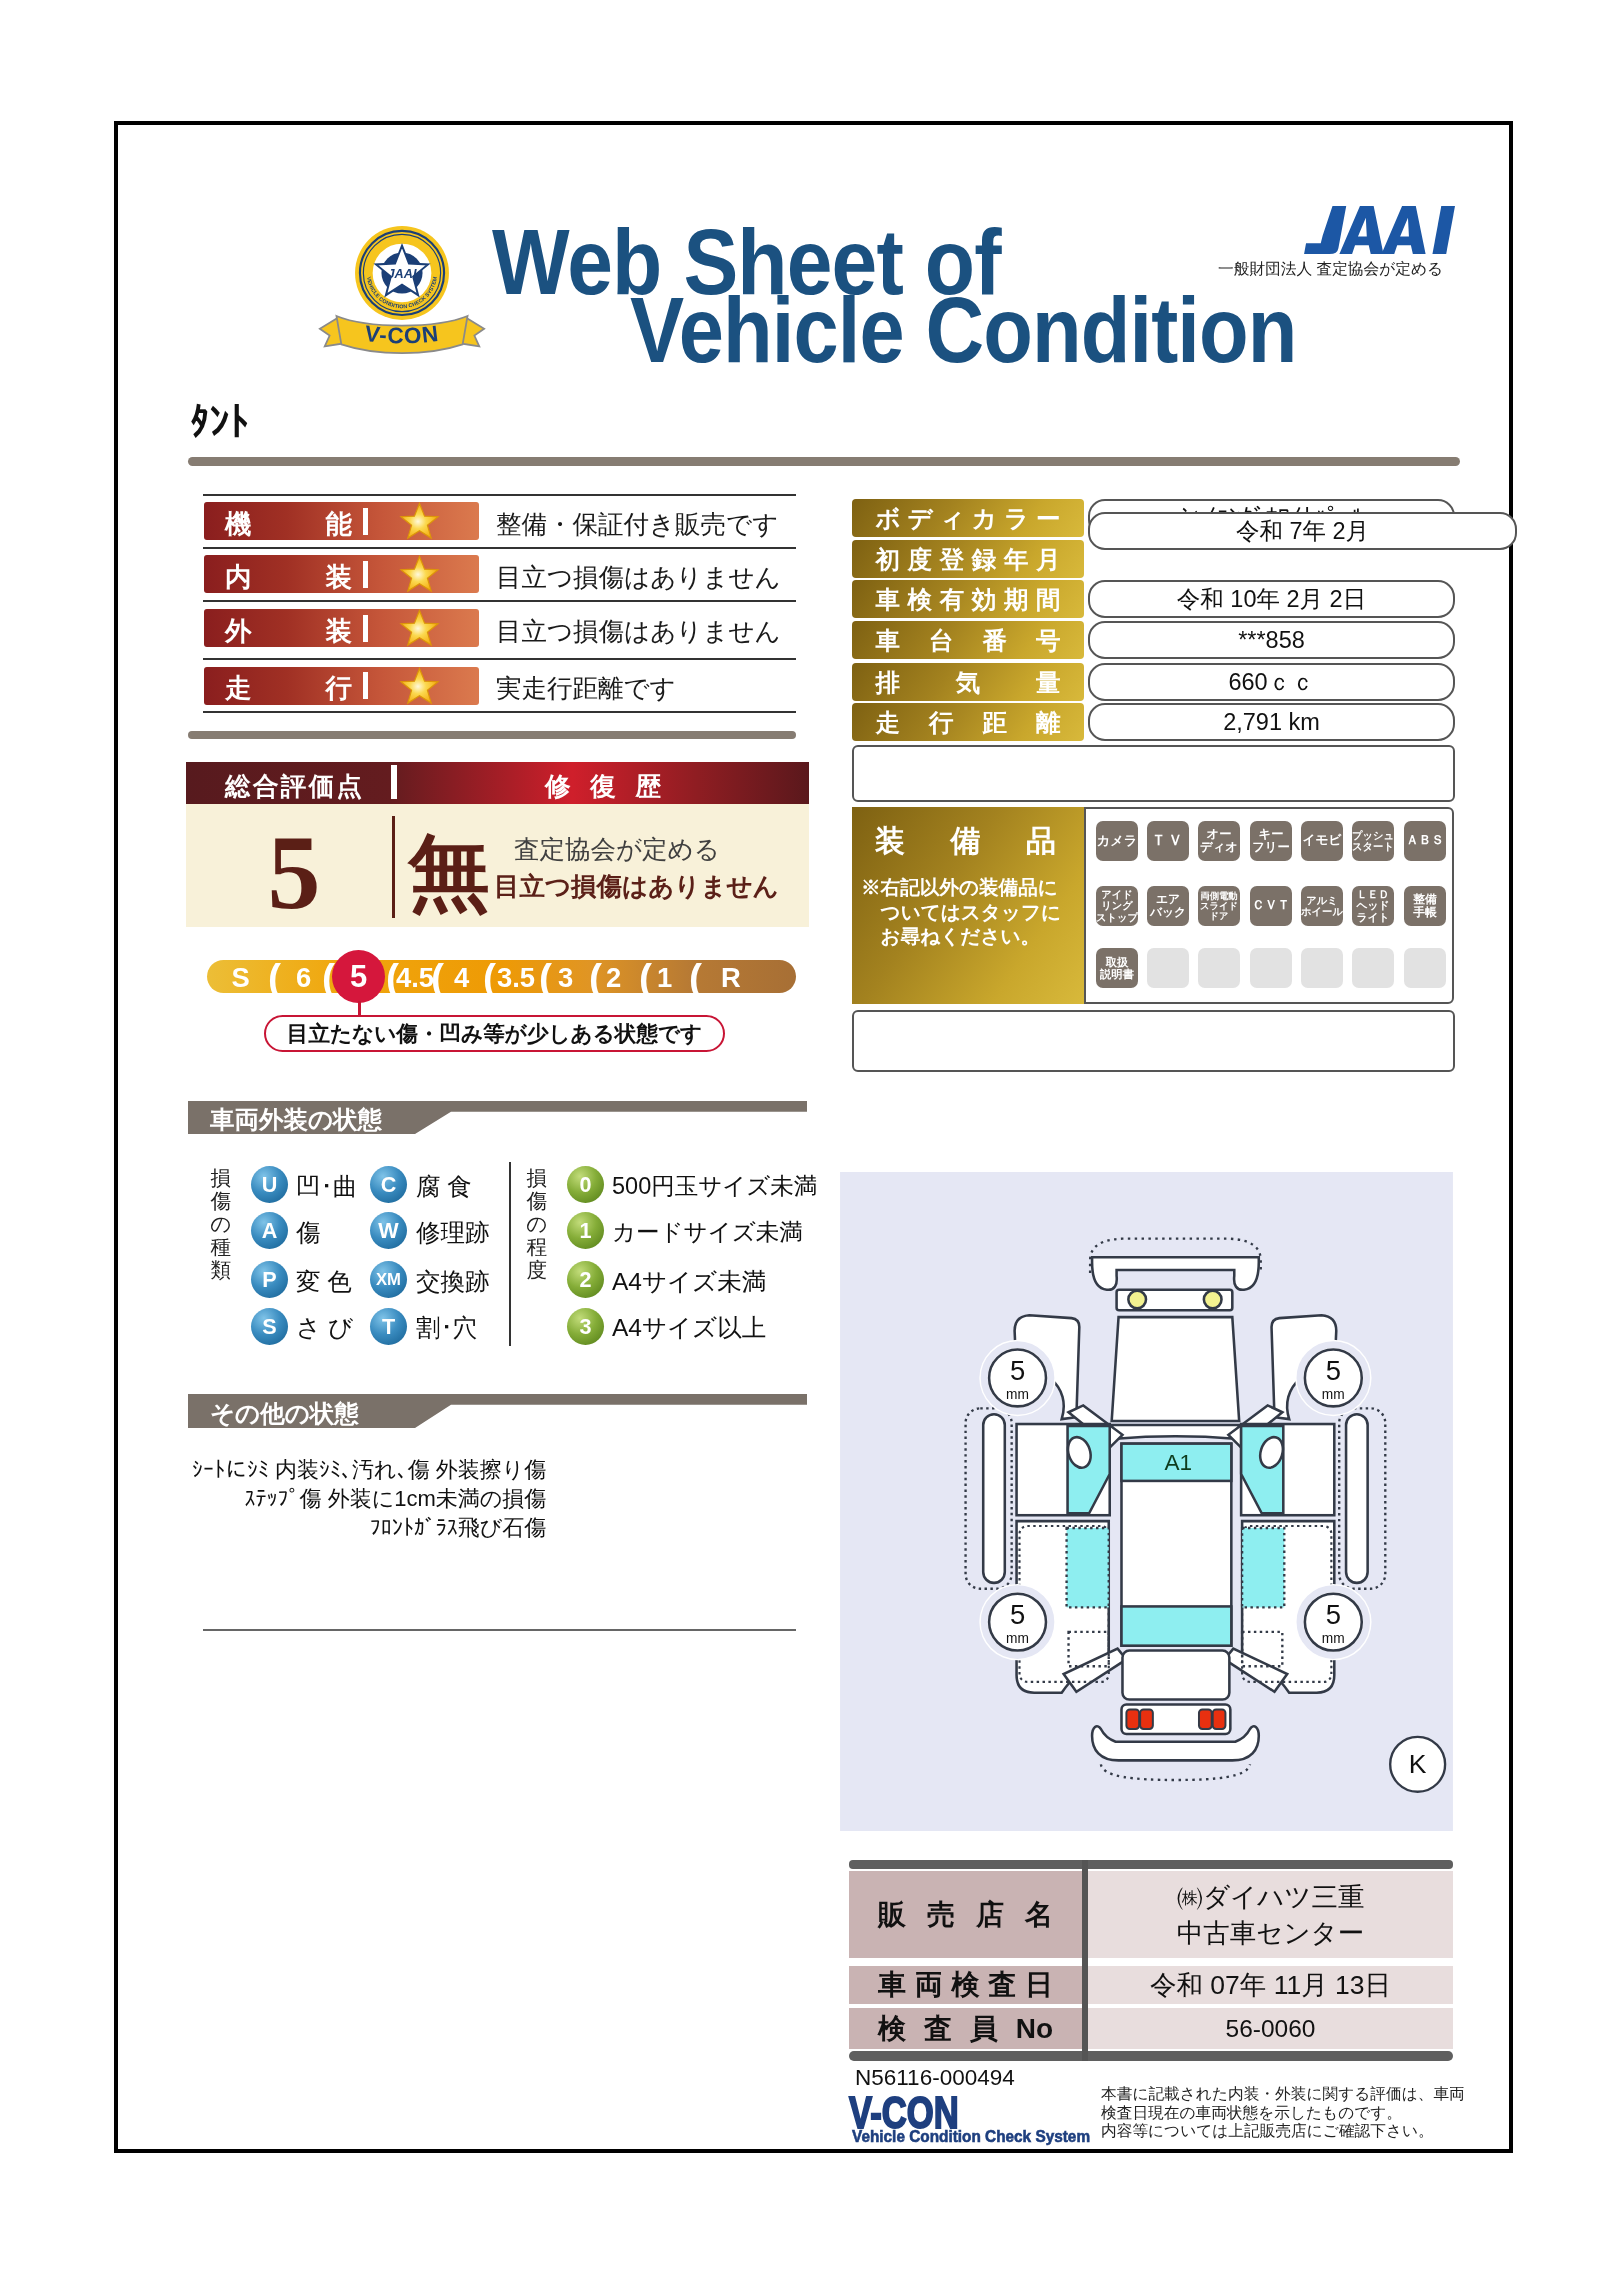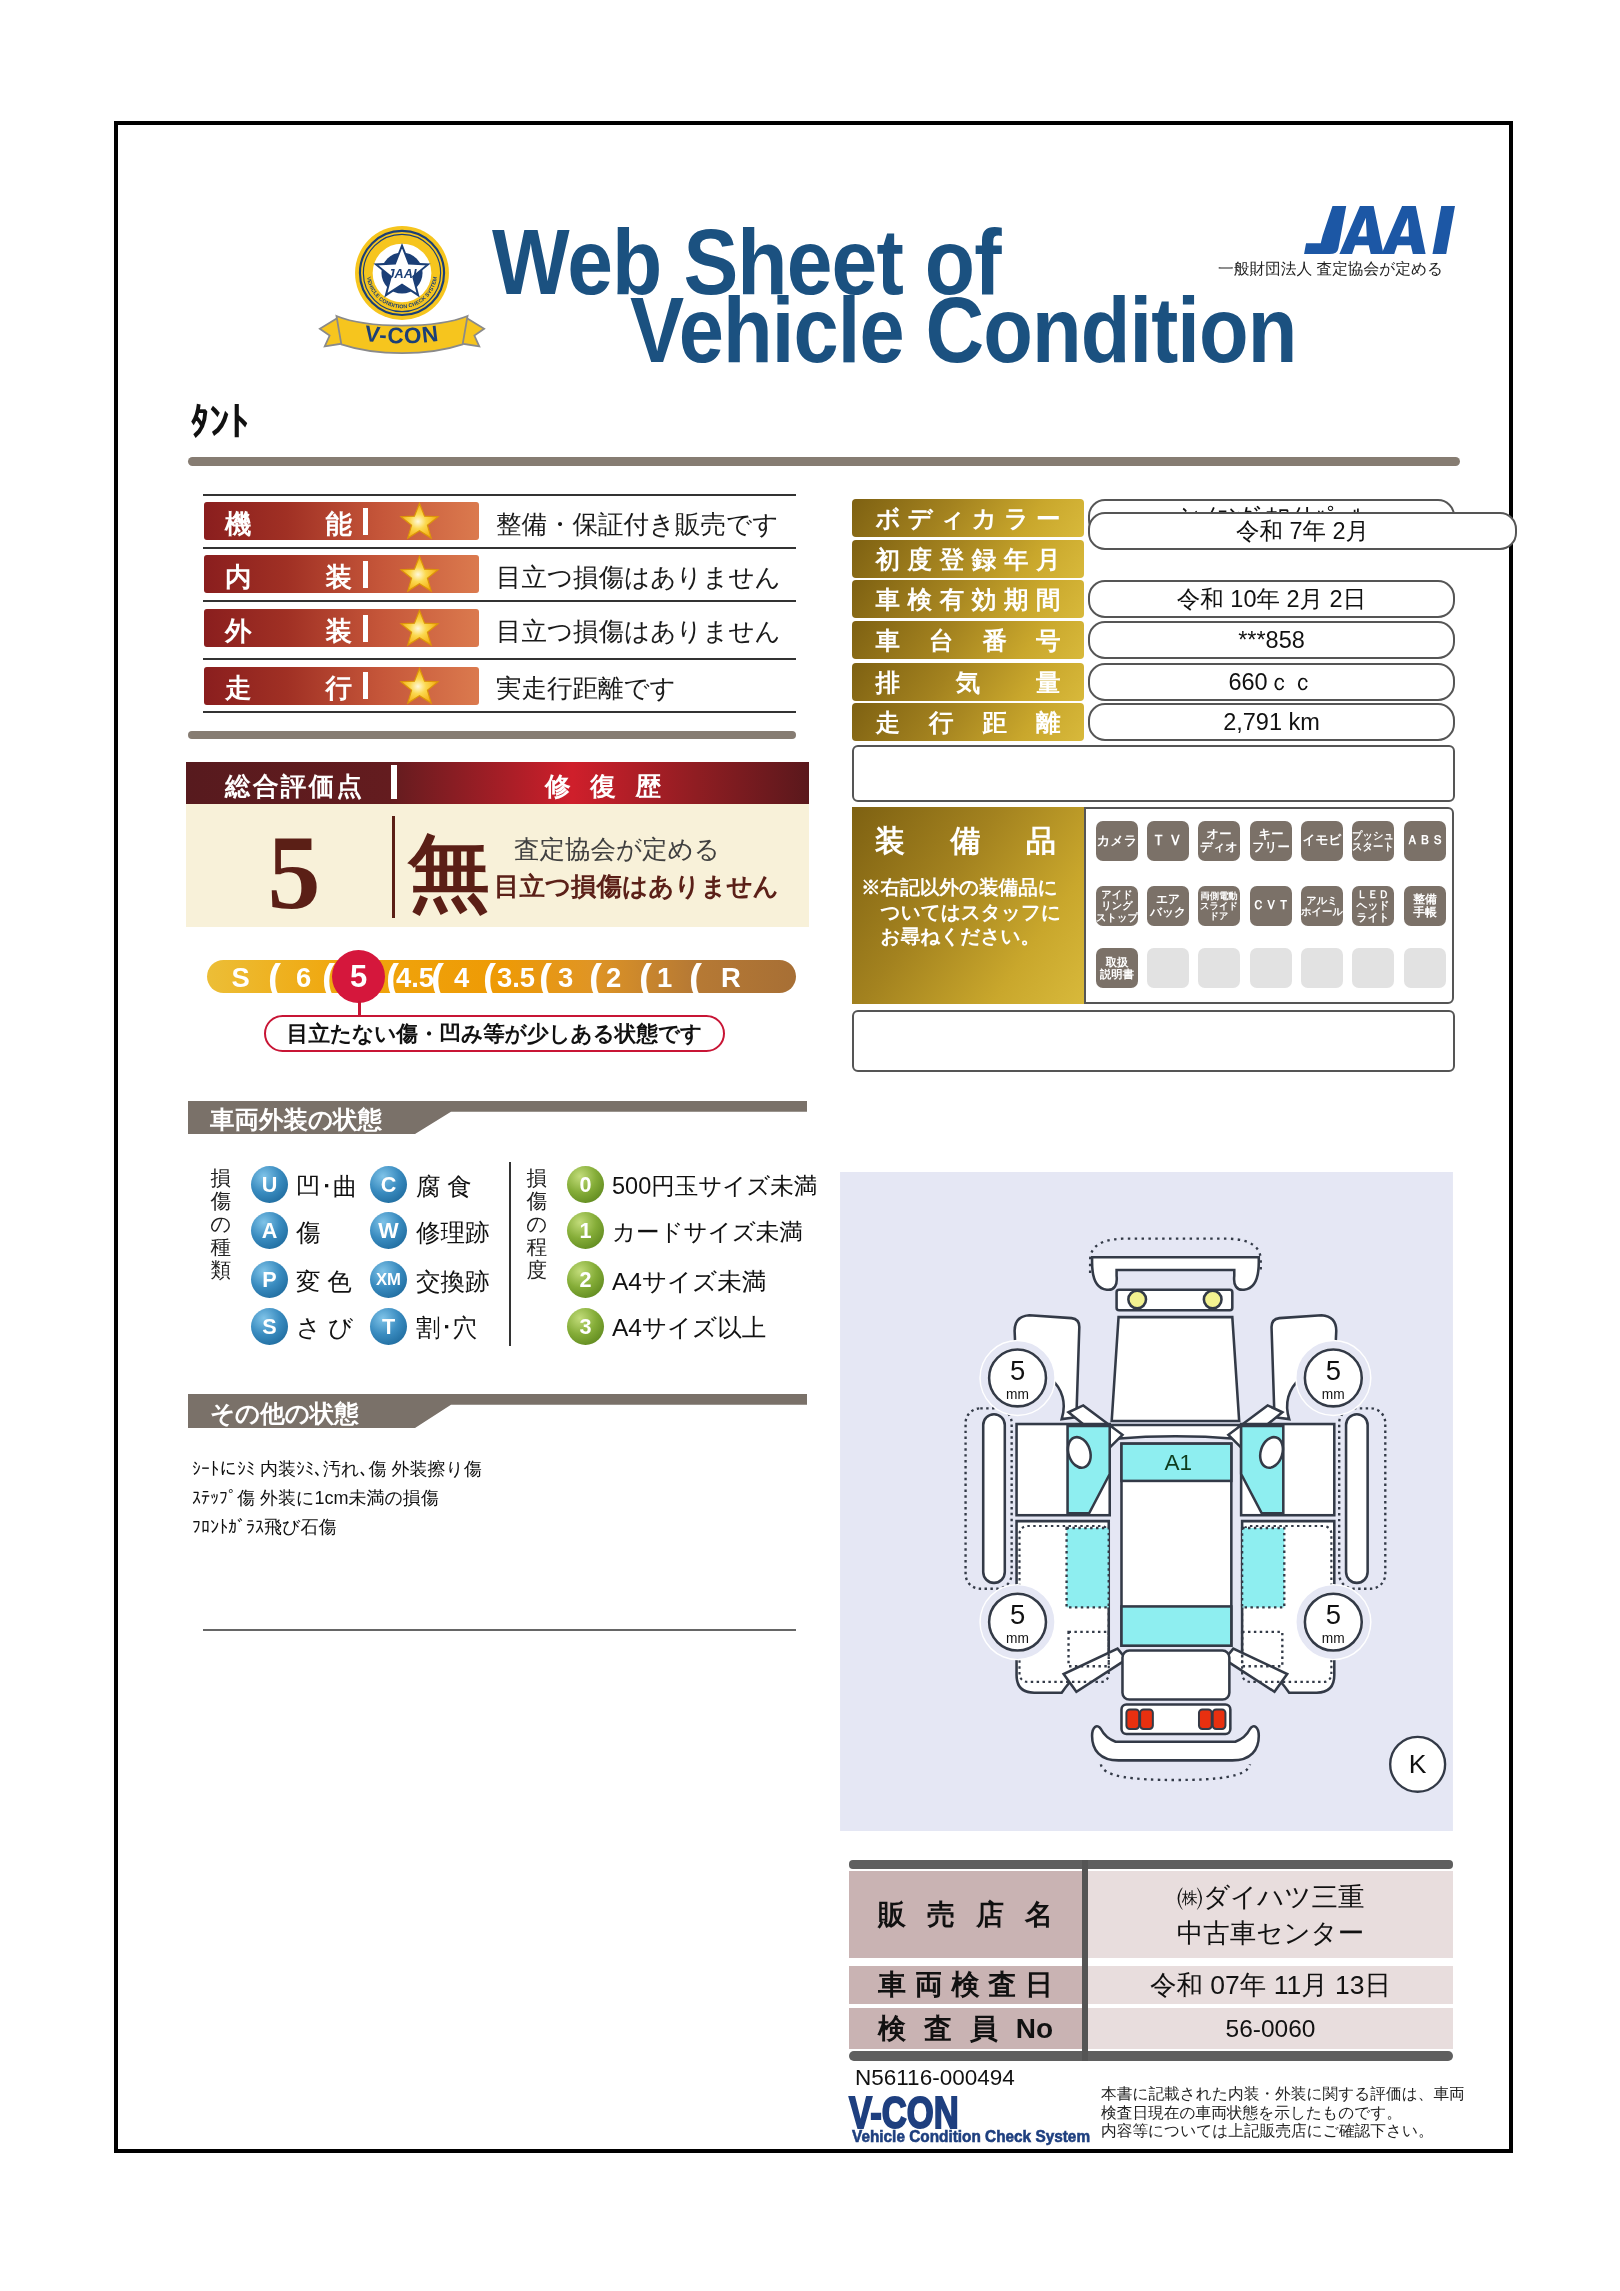--- a/index.html
+++ b/index.html
@@ -289,21 +289,21 @@
 
 <div class="lcirc greenc" style="left:567px;top:1261px;font-size:21.6px;">2</div>
 <div class="abs" style="left:612px;top:1265px;font-size:24.5px;color:#111;white-space:nowrap;">A4サイズ未満</div>
 
 <div class="lcirc greenc" style="left:567px;top:1308px;font-size:21.6px;">3</div>
 <div class="abs" style="left:612px;top:1311px;font-size:24.5px;color:#111;white-space:nowrap;">A4サイズ以上</div>
 
 <div class="abs" style="left:188px;top:1394px;width:619px;height:34px;background:#7a7169;clip-path:polygon(0 0,619px 0,619px 10.8px,263px 10.8px,227px 34px,0 34px);"></div>
 <div class="abs" style="left:210px;top:1397px;color:#fff;font-weight:bold;font-size:24.5px;">その他の状態</div>
 
-<div class="abs" style="left:192px;top:1455px;font-size:18px;color:#111;line-height:29px;">ｼｰﾄにｼﾐ 内装ｼﾐ､汚れ､傷 外装擦り傷<br>ｽﾃｯﾌﾟ傷 外装に1cm未満の損傷<br>ﾌﾛﾝﾄｶﾞﾗｽ飛び石傷</div>
+<div class="abs" style="left:192px;top:1455px;font-size:22px;color:#111;line-height:29px;text-align:right;">ｼｰﾄにｼﾐ 内装ｼﾐ､汚れ､傷 外装擦り傷<br>ｽﾃｯﾌﾟ傷 外装に1cm未満の損傷<br>ﾌﾛﾝﾄｶﾞﾗｽ飛び石傷</div>
 
 <div class="abs" style="left:203px;top:1629px;width:593px;height:2px;background:#666;"></div>
 
 <svg class="abs" style="left:840px;top:1172px;" width="613" height="659" viewBox="0 0 625 672">
 <rect x="0" y="0" width="625" height="672" fill="#e5e7f4"></rect>
 <g stroke="#333a47" stroke-width="2.6" fill="#fff">
 
 <path d="M255,103 L255,90 Q255,69 288,68 L396,68 Q429,69 429,90 L429,103" fill="none" stroke-width="2.4" stroke-dasharray="2.5,4.5"></path>
 
 <path d="M257,87 L427,87 L427,92 C427,108 423,119 412,120 C404,121 401,115 402,106 L402,100 L282,100 L282,106 C283,115 280,121 272,120 C261,119 257,108 257,92 Z"></path>

